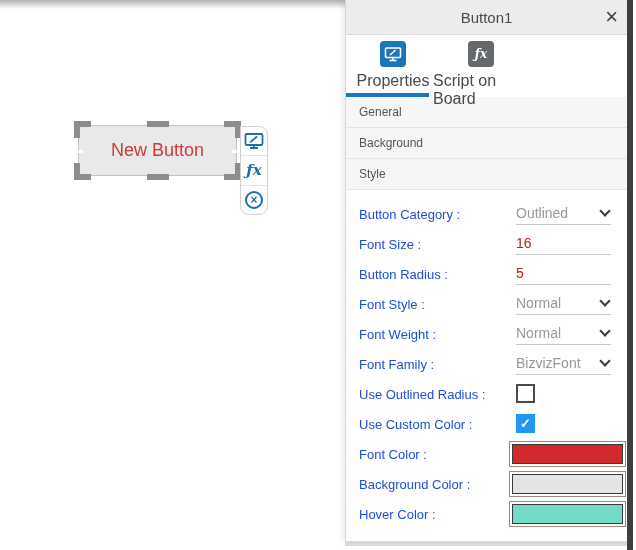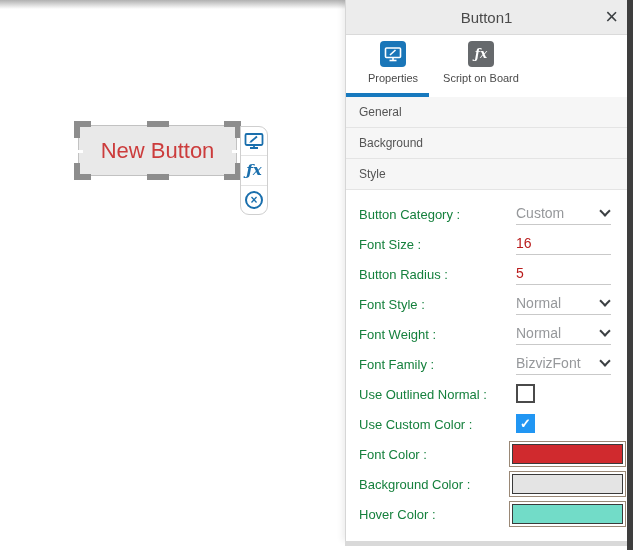--- a/index.html
+++ b/index.html
@@ -13,21 +13,21 @@
 
   
   .canvas { position: absolute; left: 0; top: 0; width: 345px; height: 550px; background: #fff; }
   .canvas-topbar { position: absolute; left: 0; top: 0; width: 345px; height: 9px;
     background: linear-gradient(#b1b1b1, #ffffff); }
 
   .widget { position: absolute; left: 78px; top: 125px; width: 159px; height: 51px; }
   .new-button {
     position: absolute; inset: 0;
     background: #e9e9e9; border: 1px solid #c2c2c2;
-    color: #cc3c3c; font-size: 22px;
+    color: #cc3c3c; font-size: 18px;
     display: flex; align-items: center; justify-content: center;
     cursor: pointer;
   }
   .handle { position: absolute; }
   .h-corner { width: 17px; height: 17px; border: 0 solid #8d8d8d; }
   .h-tl { left: -4px; top: -4px;  border-top-width: 6px;  border-left-width: 6px; }
   .h-tr { right: -4px; top: -4px; border-top-width: 6px;  border-right-width: 6px; }
   .h-bl { left: -4px; bottom: -4px;  border-bottom-width: 6px; border-left-width: 6px; }
   .h-br { right: -4px; bottom: -4px; border-bottom-width: 6px; border-right-width: 6px; }
   .h-bar { width: 22px; height: 6px; background: #8d8d8d; left: 50%; margin-left: -11px; }
@@ -66,31 +66,31 @@
   .tab { position: absolute; top: 6px; display: flex; flex-direction: column;
     align-items: center; gap: 5px; cursor: pointer; }
   .tab-properties { left: 7px; width: 80px; }
   .tab-script { left: 87px; width: 96px; }
   .tab-icon { width: 26px; height: 26px; border-radius: 4px;
     display: flex; align-items: center; justify-content: center; }
   .tab-icon.blue { background: #1a76b8; }
   .tab-icon.gray { background: #66696c; }
   .tab-icon .fx-glyph { color: #fff; font-family: "DejaVu Serif", serif; font-style: italic;
     font-size: 12px; font-weight: bold; }
-  .tab-label { font-size: 11px; color: #4a4a4a; }
+  .tab-label { font-size: 16px; color: #4a4a4a; }
   .tab-underline { position: absolute; left: 0; bottom: 0; width: 83px; height: 4px; background: #1779be; }
 
   .accordion-row { height: 31px; background: #f6f6f6; border-bottom: 1px solid #e4e4e4;
     display: flex; align-items: center; padding-left: 13px;
     font-size: 12px; color: #555; cursor: pointer; }
   .accordion-row:first-of-type { border-top: 1px solid #e4e4e4; }
 
   .fields { padding-top: 9px; }
   .field-row { position: relative; height: 30px; display: flex; align-items: center; padding-left: 13px; }
-  .f-label { font-size: 13px; color: #15803d; }
+  .f-label { font-size: 13px; color: #1d4ed8; }
   .f-control { position: absolute; left: 170px; right: 16px; top: 3px; height: 23px;
     border-bottom: 1px solid #c9c9c9; display: flex; align-items: center;
     justify-content: space-between; font-size: 14px; cursor: pointer; }
   .f-control.select { color: #96989b; }
   .f-control.input { color: #b91c1c; }
   .chevron { width: 8px; height: 8px; border-right: 2px solid #3c4043; border-bottom: 2px solid #3c4043;
     transform: rotate(45deg); margin: -4px 2px 0 0; }
   .f-checkbox { position: absolute; left: 170px; top: 5px; width: 19px; height: 19px;
     background: #fff; border: 2px solid #4a4a4a; cursor: pointer; }
   .f-checkbox.on { background: #2196f3; border-color: #2196f3; color: #fff;
@@ -180,21 +180,21 @@
   </div>
   <div class="accordion-row">
     <span>Style</span>
   </div>
 
   <div class="fields">
 
     <div class="field-row">
       <span class="f-label">Button Category :</span>
       <div class="f-control select">
-        <span>Custom</span>
+        <span>Outlined</span>
         <span class="chevron"></span>
       </div>
     </div>
 
     <div class="field-row">
       <span class="f-label">Font Size :</span>
       <div class="f-control input">
         <span>16</span>
       </div>
     </div>
@@ -224,21 +224,21 @@
 
     <div class="field-row">
       <span class="f-label">Font Family :</span>
       <div class="f-control select">
         <span>BizvizFont</span>
         <span class="chevron"></span>
       </div>
     </div>
 
     <div class="field-row">
-      <span class="f-label">Use Outlined Normal :</span>
+      <span class="f-label">Use Outlined Radius :</span>
       <div class="f-checkbox"></div>
     </div>
 
     <div class="field-row">
       <span class="f-label">Use Custom Color :</span>
       <div class="f-checkbox on">
         <span>✓</span>
       </div>
     </div>
 

